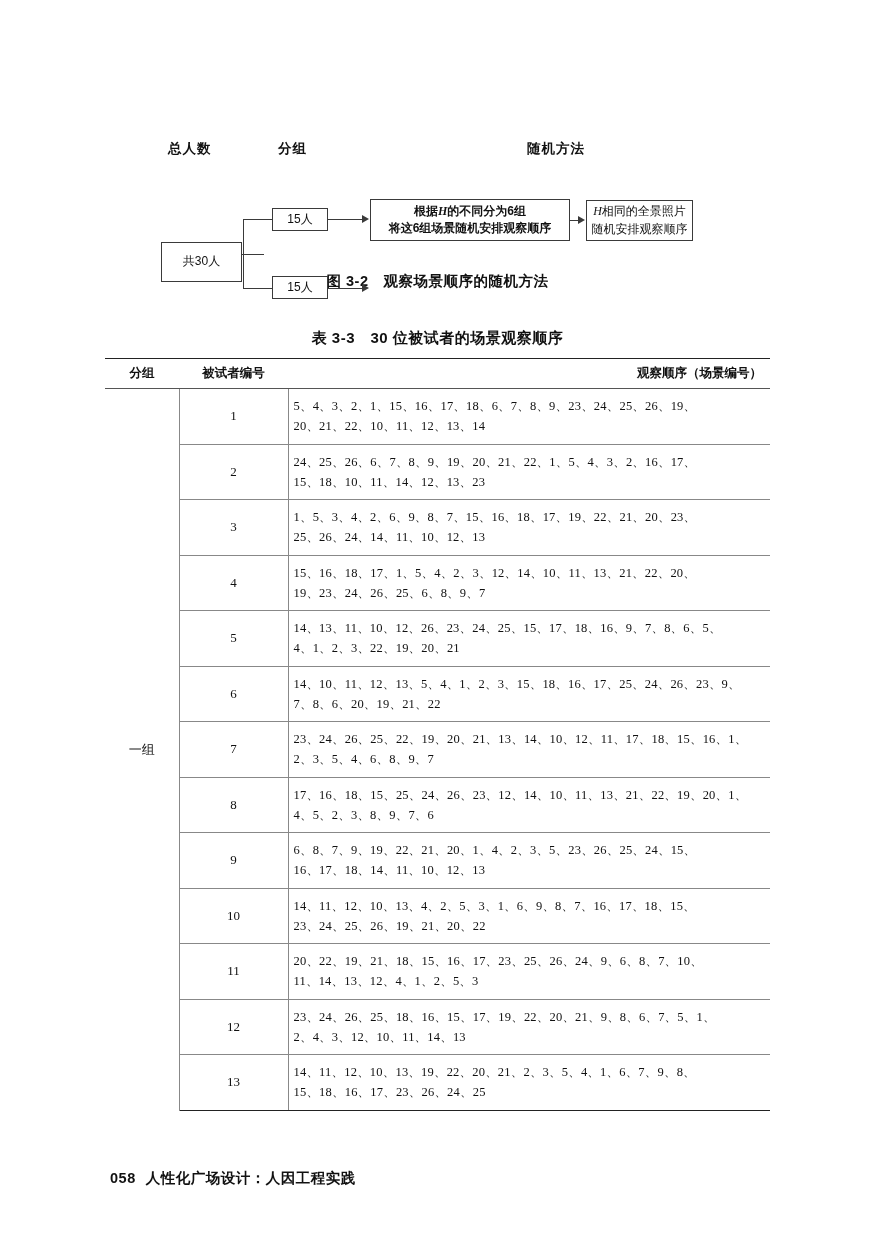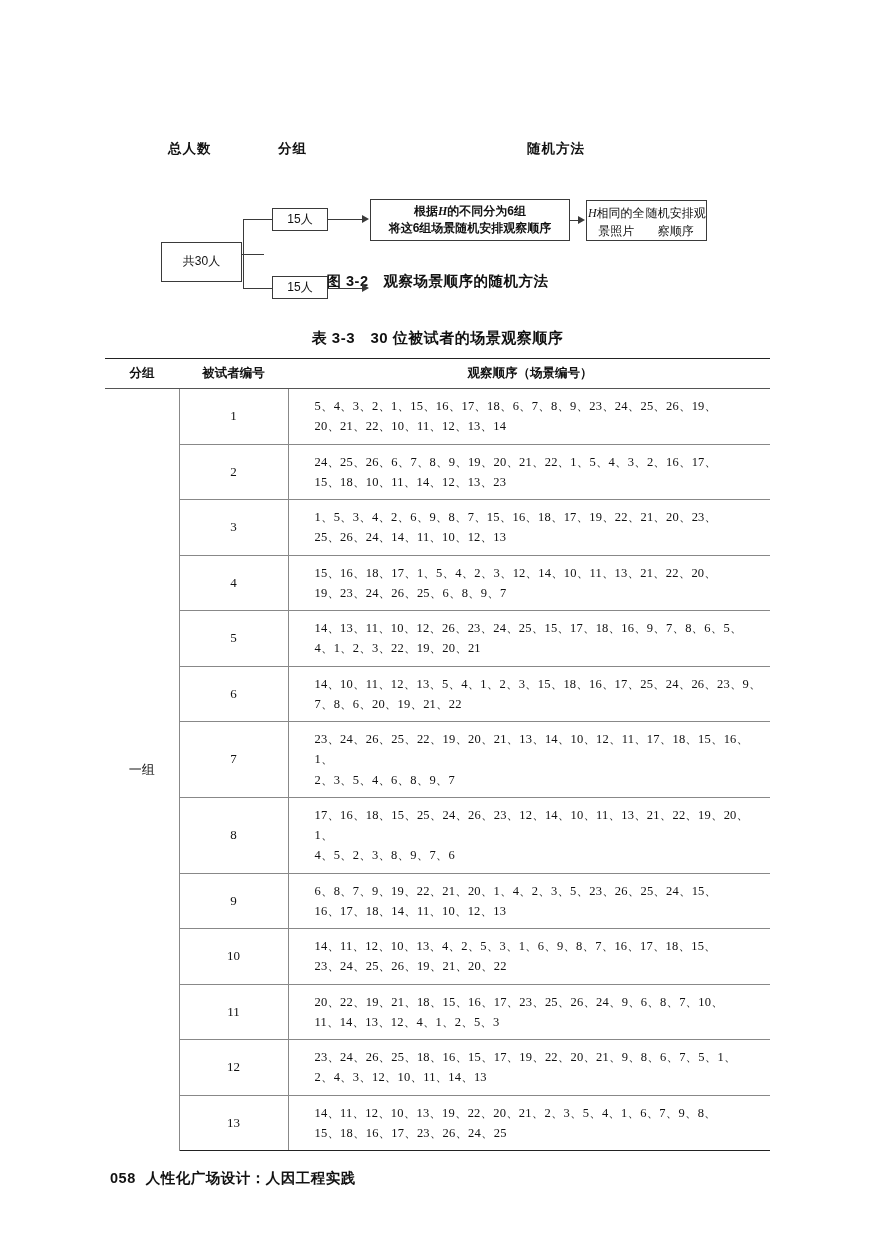--- a/index.html
+++ b/index.html
@@ -75,23 +75,22 @@
     width: 200px; height: 42px;
     flex-direction: column;
     font-weight: bold;
   }
   .box-m2 {
     left: 370px; top: 276px;
     width: 336px; height: 24px;
   }
   .box-m3 {
     left: 586px; top: 200px;
-    width: 121px; height: 41px;
-    flex-direction: row;
-    align-items: flex-end;
+    width: 107px; height: 41px;
+    flex-direction: column;
   }
   .box i { font-style: italic; font-family: "Liberation Serif", serif; }
 
   
   .ln { position: absolute; background: #3a3a3a; }
   .ln-h { height: 1px; }
   .ln-v { width: 1px; }
 
   .arrow {
     position: absolute;
@@ -137,21 +136,21 @@
     border-bottom: 1px solid #555;
     font-weight: 600;
     font-family: "Liberation Sans", sans-serif;
     font-size: 12.5px;
     padding: 6px 8px;
     text-align: left;
     color: #111;
   }
   table.data thead th.h-group { width: 58px; text-align: center; }
   table.data thead th.h-id { width: 92px; text-align: center; }
-  table.data thead th.h-seq { text-align: center; padding-left: 10px; }
+  table.data thead th.h-seq { text-align: right; padding-left: 10px; }
 
   table.data td {
     border-bottom: 1px solid #888;
     padding: 7px 8px;
     vertical-align: middle;
     color: #111;
   }
   table.data td.c-group {
     text-align: center;
     border-right: 1px solid #888;
@@ -159,21 +158,21 @@
     font-size: 13px;
     vertical-align: middle;
   }
   table.data td.c-id {
     text-align: center;
     border-right: 1px solid #888;
     font-size: 13px;
     width: 92px;
   }
   table.data td.c-seq {
-    padding-left: 26px;
+    padding-left: 5px;
     line-height: 1.62;
     letter-spacing: 0.2px;
   }
   table.data tbody tr:last-child td { border-bottom: 1.6px solid #222; }
   table.data tbody tr:last-child td.c-group { border-bottom: 1.6px solid #222; }
 
   
   .footer {
     position: absolute;
     left: 110px;

